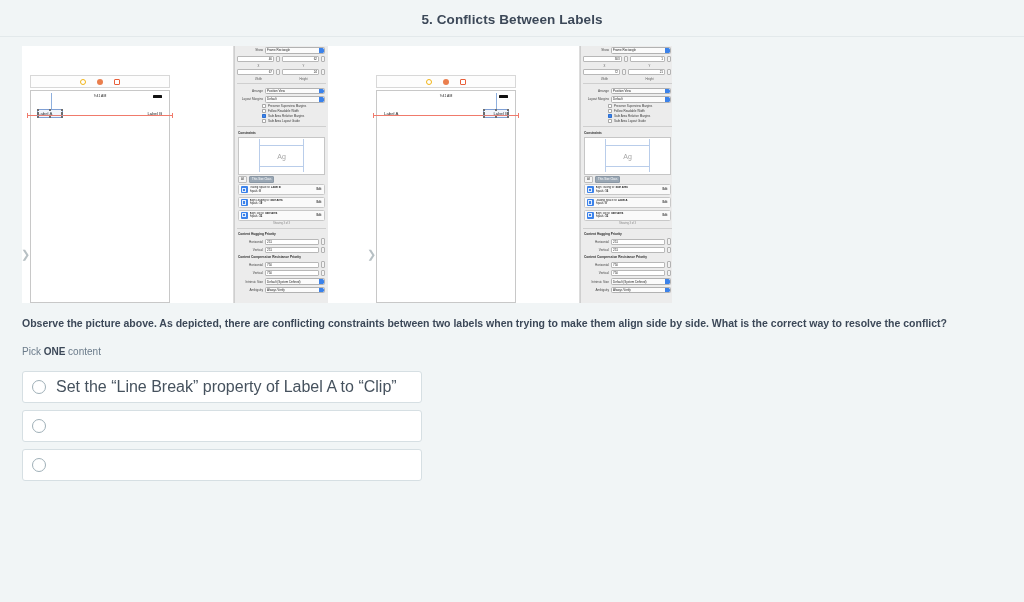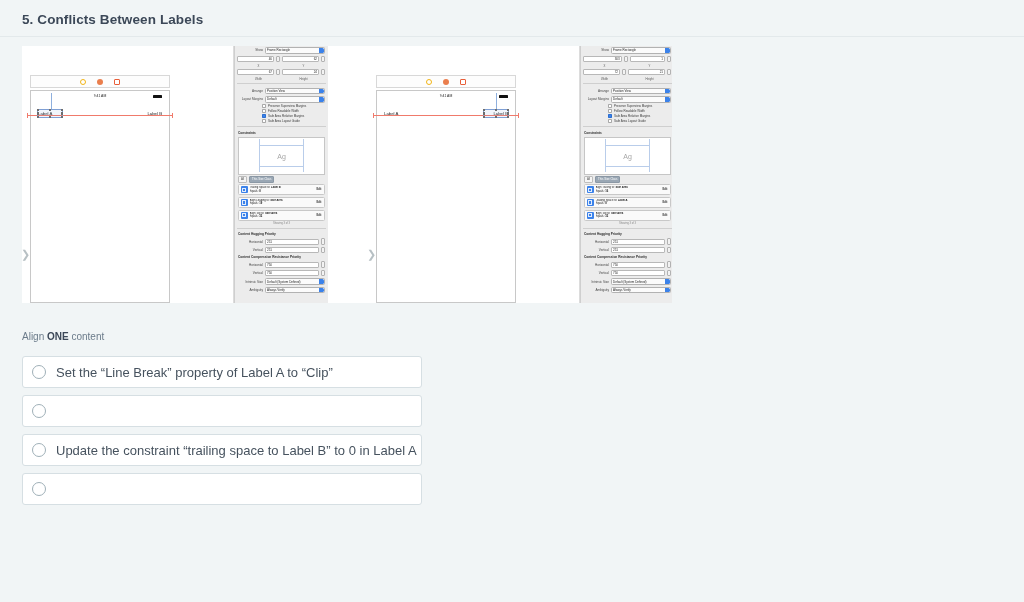--- a/index.html
+++ b/index.html
@@ -8,20 +8,21 @@
     width: 1024px; height: 602px;
     background: #f1f5f6;
     font-family: "Liberation Sans", sans-serif;
     overflow: hidden;
   }
   .page { width: 1024px; height: 602px; position: relative; background: #f1f5f6; }
 
   
   .q-header {
     padding: 12px 22px 9px 22px;
+    text-align: center;
   }
   .q-title {
     font-size: 13.5px;
     font-weight: bold;
     color: #3c4858;
     letter-spacing: .1px;
   }
   .hr-top {
     height: 1px; background: #e3e9eb; margin: 0;
   }
@@ -241,21 +242,21 @@
     display: flex; align-items: center;
     margin-bottom: 7px;
     padding-left: 9px;
     cursor: pointer;
   }
   .radio {
     width: 14px; height: 14px; border-radius: 50%;
     border: 1.4px solid #9fb0b8; background: #fff;
     flex: 0 0 auto; margin-right: 10px;
   }
-  .opt-text { font-size: 13px; color: #46525e; }
+  .opt-text { font-size: 16px; color: #46525e; }
 
   .clear-sel {
     margin-top: 6px; font-size: 10px; color: #c3cdd2; cursor: pointer;
   }
 </style>
 </head>
 <body>
 
 <div class="page">
 
@@ -613,34 +614,31 @@
         </div>
       </div>
 
     </div>
 
     <div class="nav-chev left-a">❯</div>
     <div class="nav-chev left-b">❯</div>
   </div>
 
   <div class="q-body">
-    <div class="q-pick"><span>Align </span><b>ONE</b><span> content</span></div>
+    <div class="q-prompt">Observe the picture above. As depicted, there are conflicting constraints between two labels when trying to make them align side by side. What is the correct way to resolve the conflict?</div>
+    <div class="q-pick"><span>Pick </span><b>ONE</b><span> content</span></div>
 
     <div class="options">
       <div class="opt">
         <span class="radio"></span>
         <span class="opt-text">Set the “Line Break” property of Label A to “Clip”</span>
       </div>
       <div class="opt">
         <span class="radio"></span>
       </div>
       <div class="opt">
         <span class="radio"></span>
-        <span class="opt-text">Update the constraint “trailing space to Label B” to 0 in Label A</span>
-      </div>
-      <div class="opt">
-        <span class="radio"></span>
       </div>
     </div>
 
   </div>
 
 </div>
 
 </body></html>

